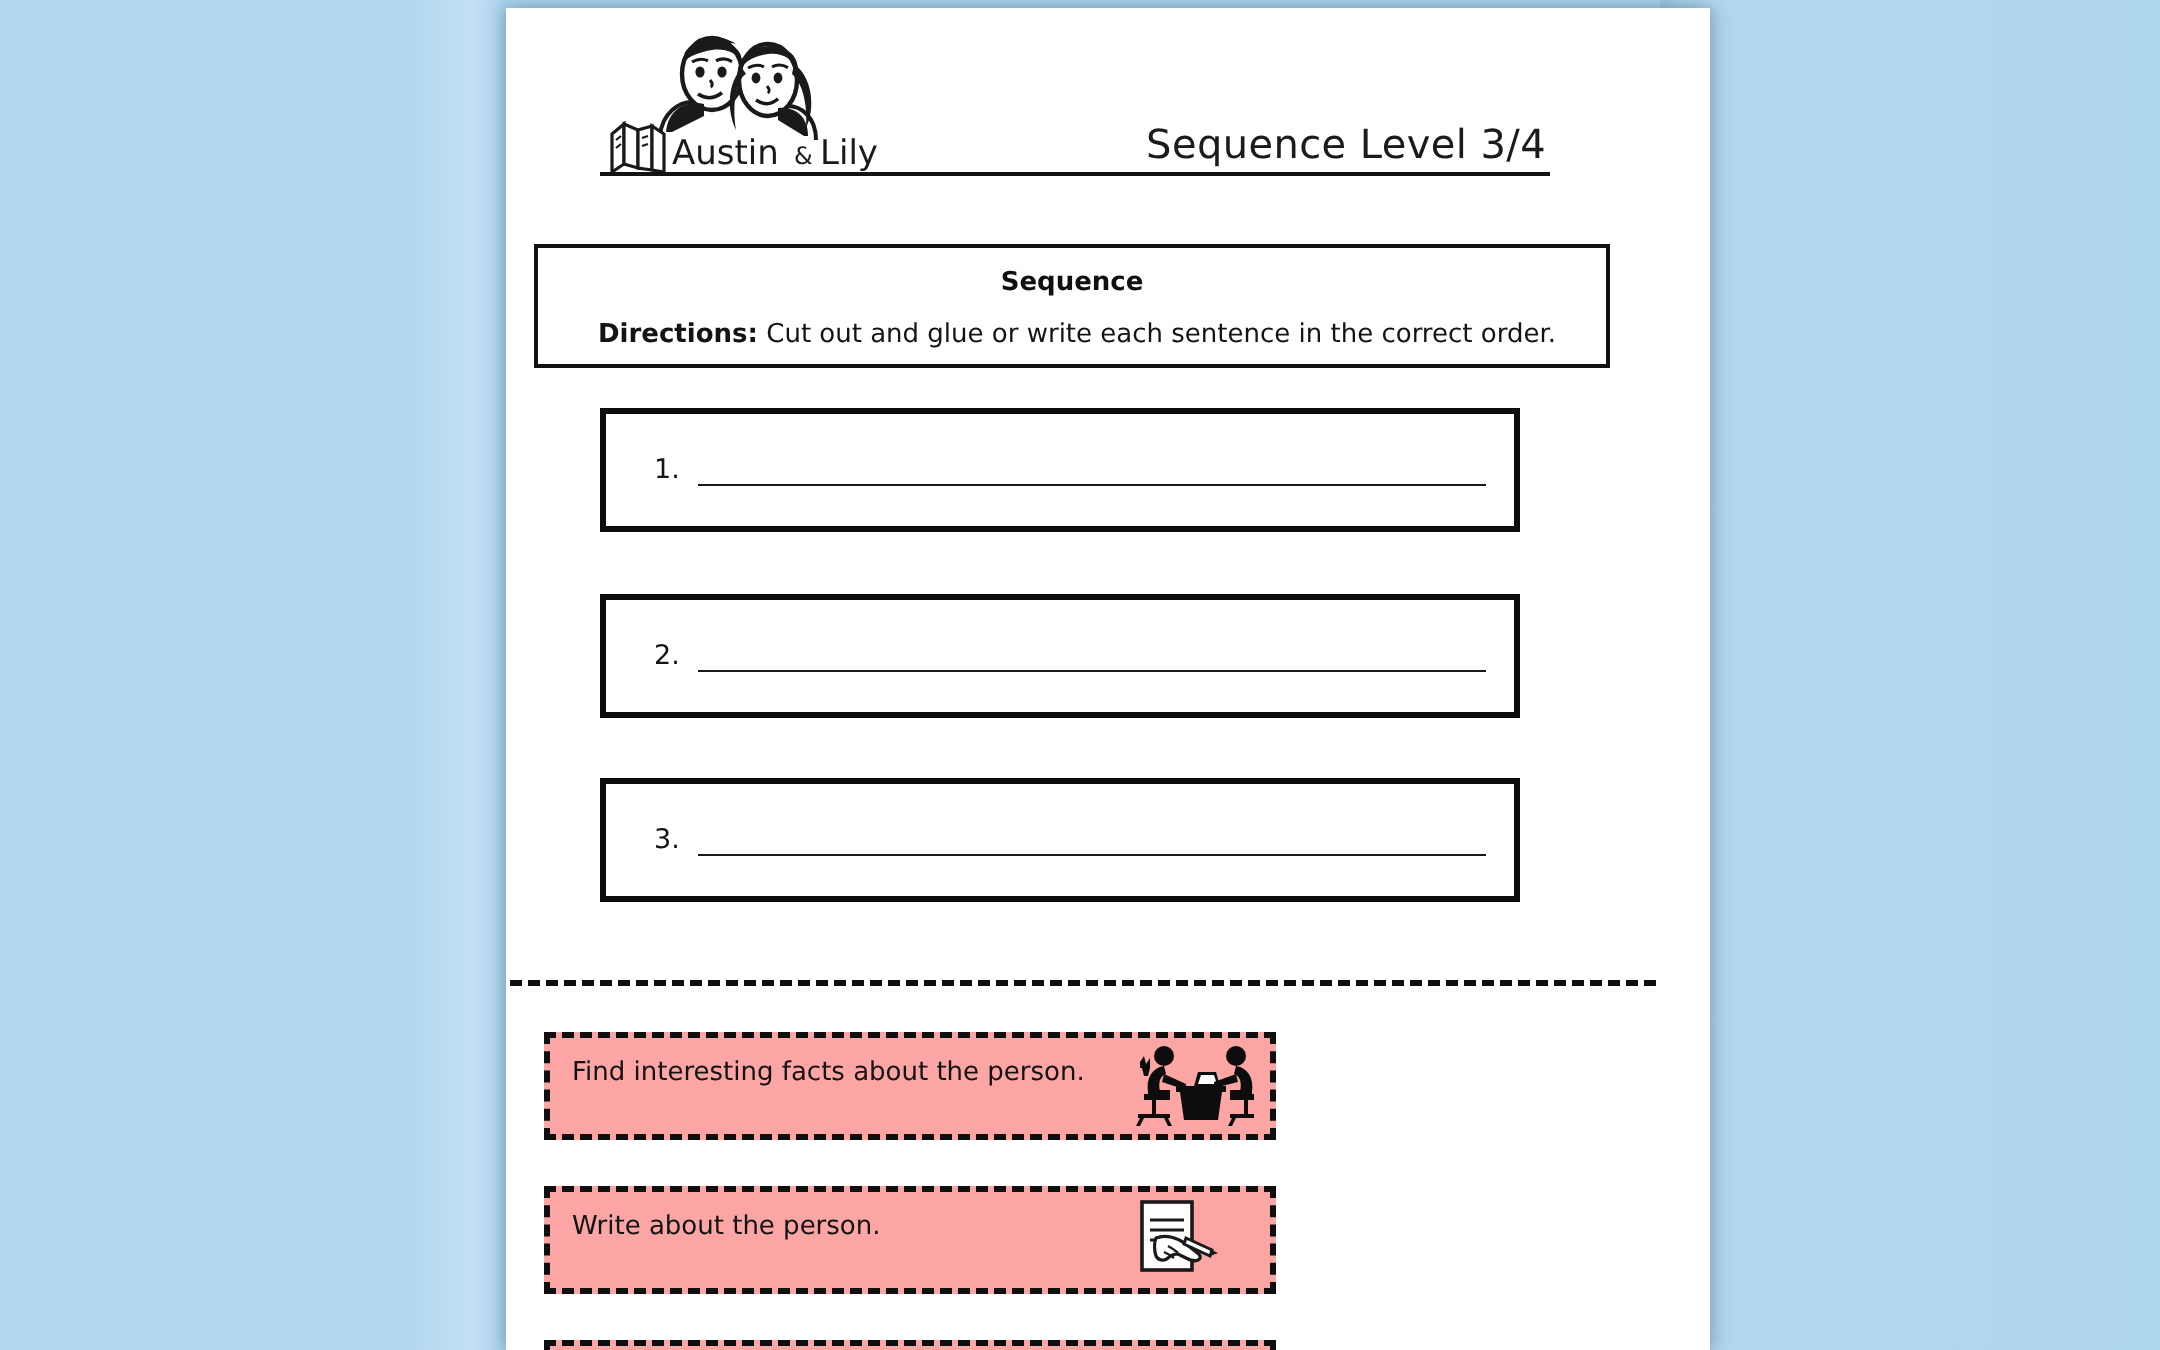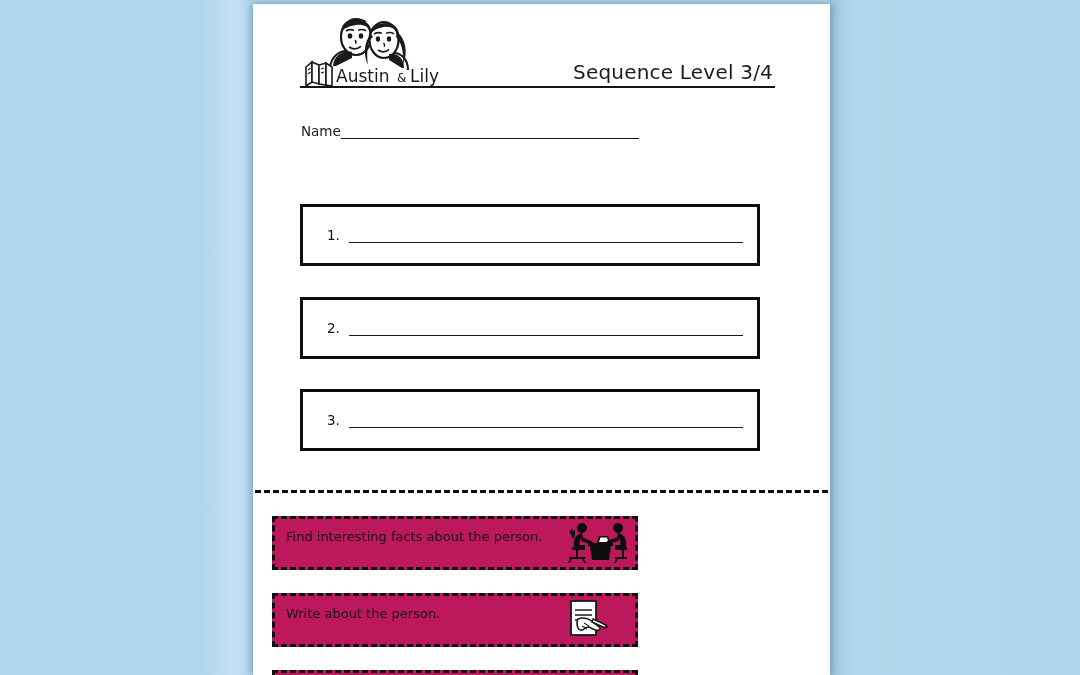--- a/index.html
+++ b/index.html
@@ -45,20 +45,21 @@
   
   .page {
     position: absolute;
     left: 253px;
     top: 4px;
     width: 577px;
     height: 671px;
     background: #ffffff;
     box-shadow: -3px 0 6px rgba(60,100,130,0.28), 3px 0 7px rgba(60,100,130,0.30);
     overflow: hidden;
+    padding-left: 25px;
   }
 
   
   .header {
     position: absolute;
     left: 47px;
     top: 6px;
     width: 475px;
     height: 80px;
   }
@@ -188,21 +189,21 @@
   }
 
   
   .strip {
     position: absolute;
     left: 19px;
     width: 366px;
     height: 54px;
     border: 3.2px dashed #0f0f0f;
     box-sizing: border-box;
-    background: #be185d;
+    background: #fca5a5;
   }
   .strip.s1 { top: 512px; }
   .strip.s2 { top: 589px; }
   .strip.s3 { top: 666px; height: 54px; }
 
   .strip-text {
     position: absolute;
     left: 11px;
     top: 10px;
     font-size: 13px;
@@ -296,20 +297,27 @@
     <div class="sheet-title">Sequence Level 3/4</div>
   </div>
 
   <div class="header-rule"></div>
 
   <div class="name-row">
     <span class="name-label">Name</span>
     <span class="name-blank"></span>
   </div>
 
+  <div class="directions-box">
+    <div class="directions-title">Sequence</div>
+    <div class="directions-line">
+      <b>Directions:</b>
+      <span>Cut out and glue or write each sentence in the correct order.</span>
+    </div>
+  </div>
 
   <div class="answer-box b1">
     <div class="answer-inner">
       <span class="answer-num">1.</span>
       <span class="answer-blank"></span>
     </div>
   </div>
 
   <div class="answer-box b2">
     <div class="answer-inner">

